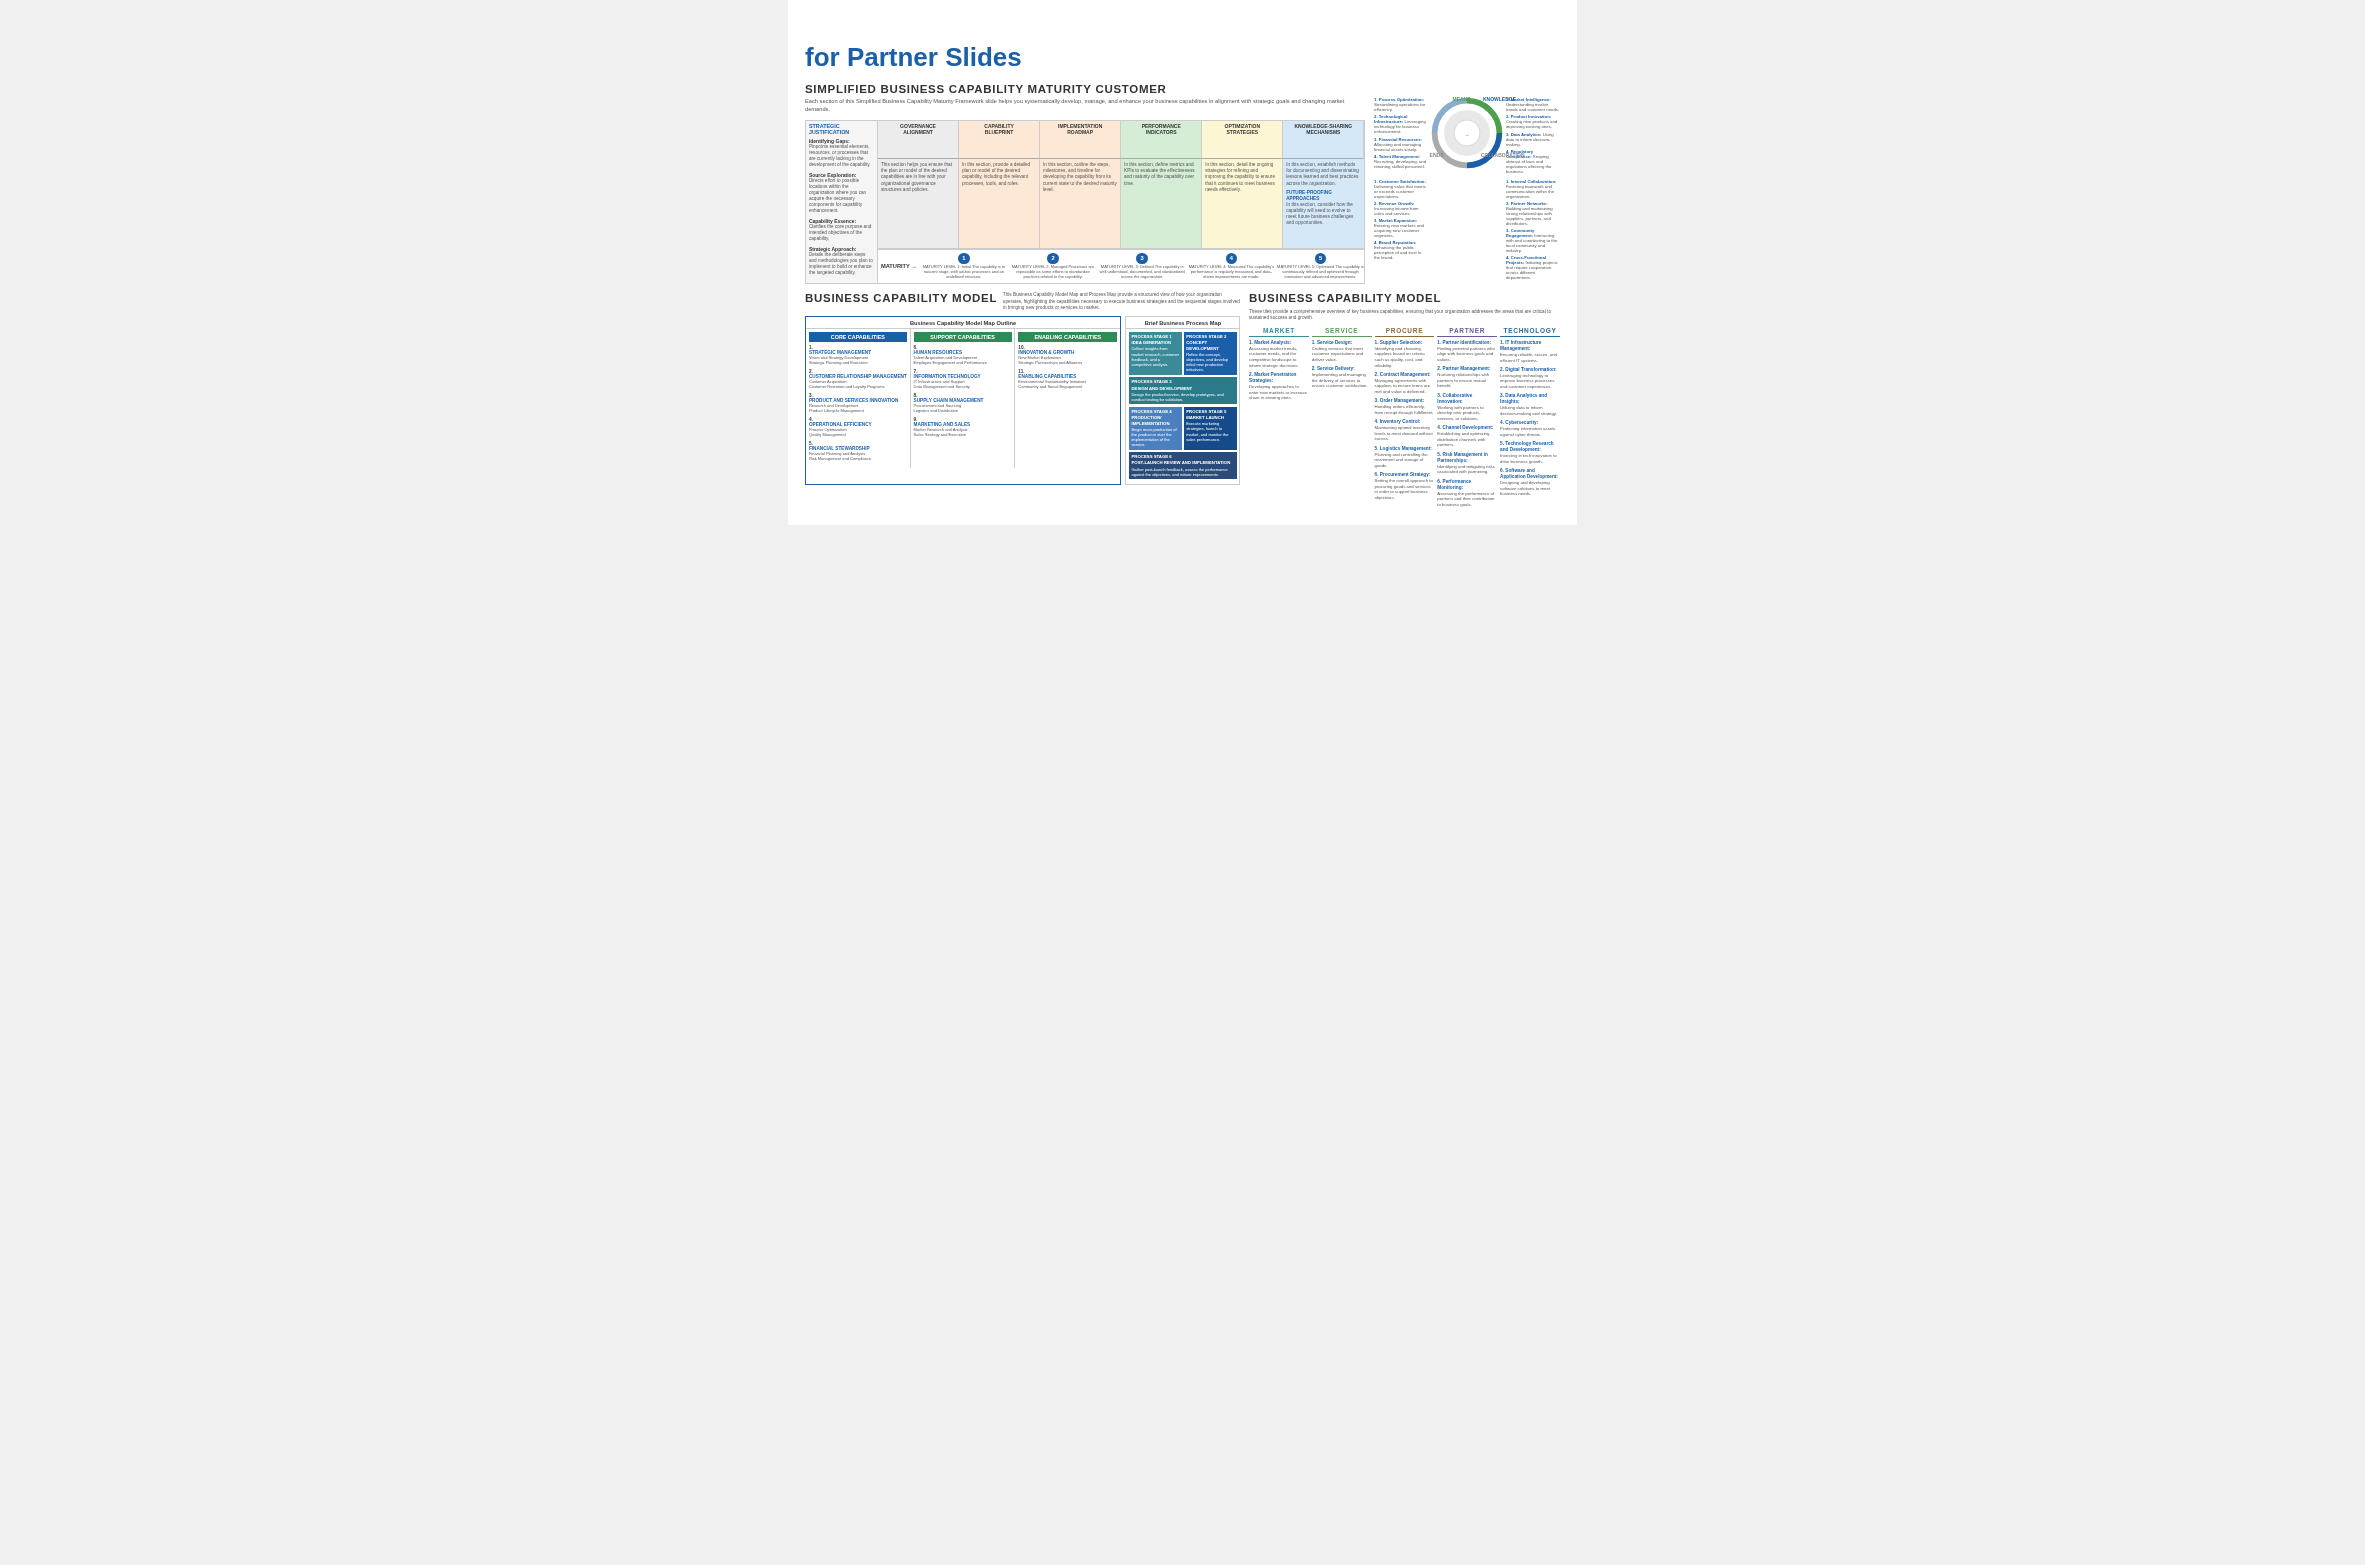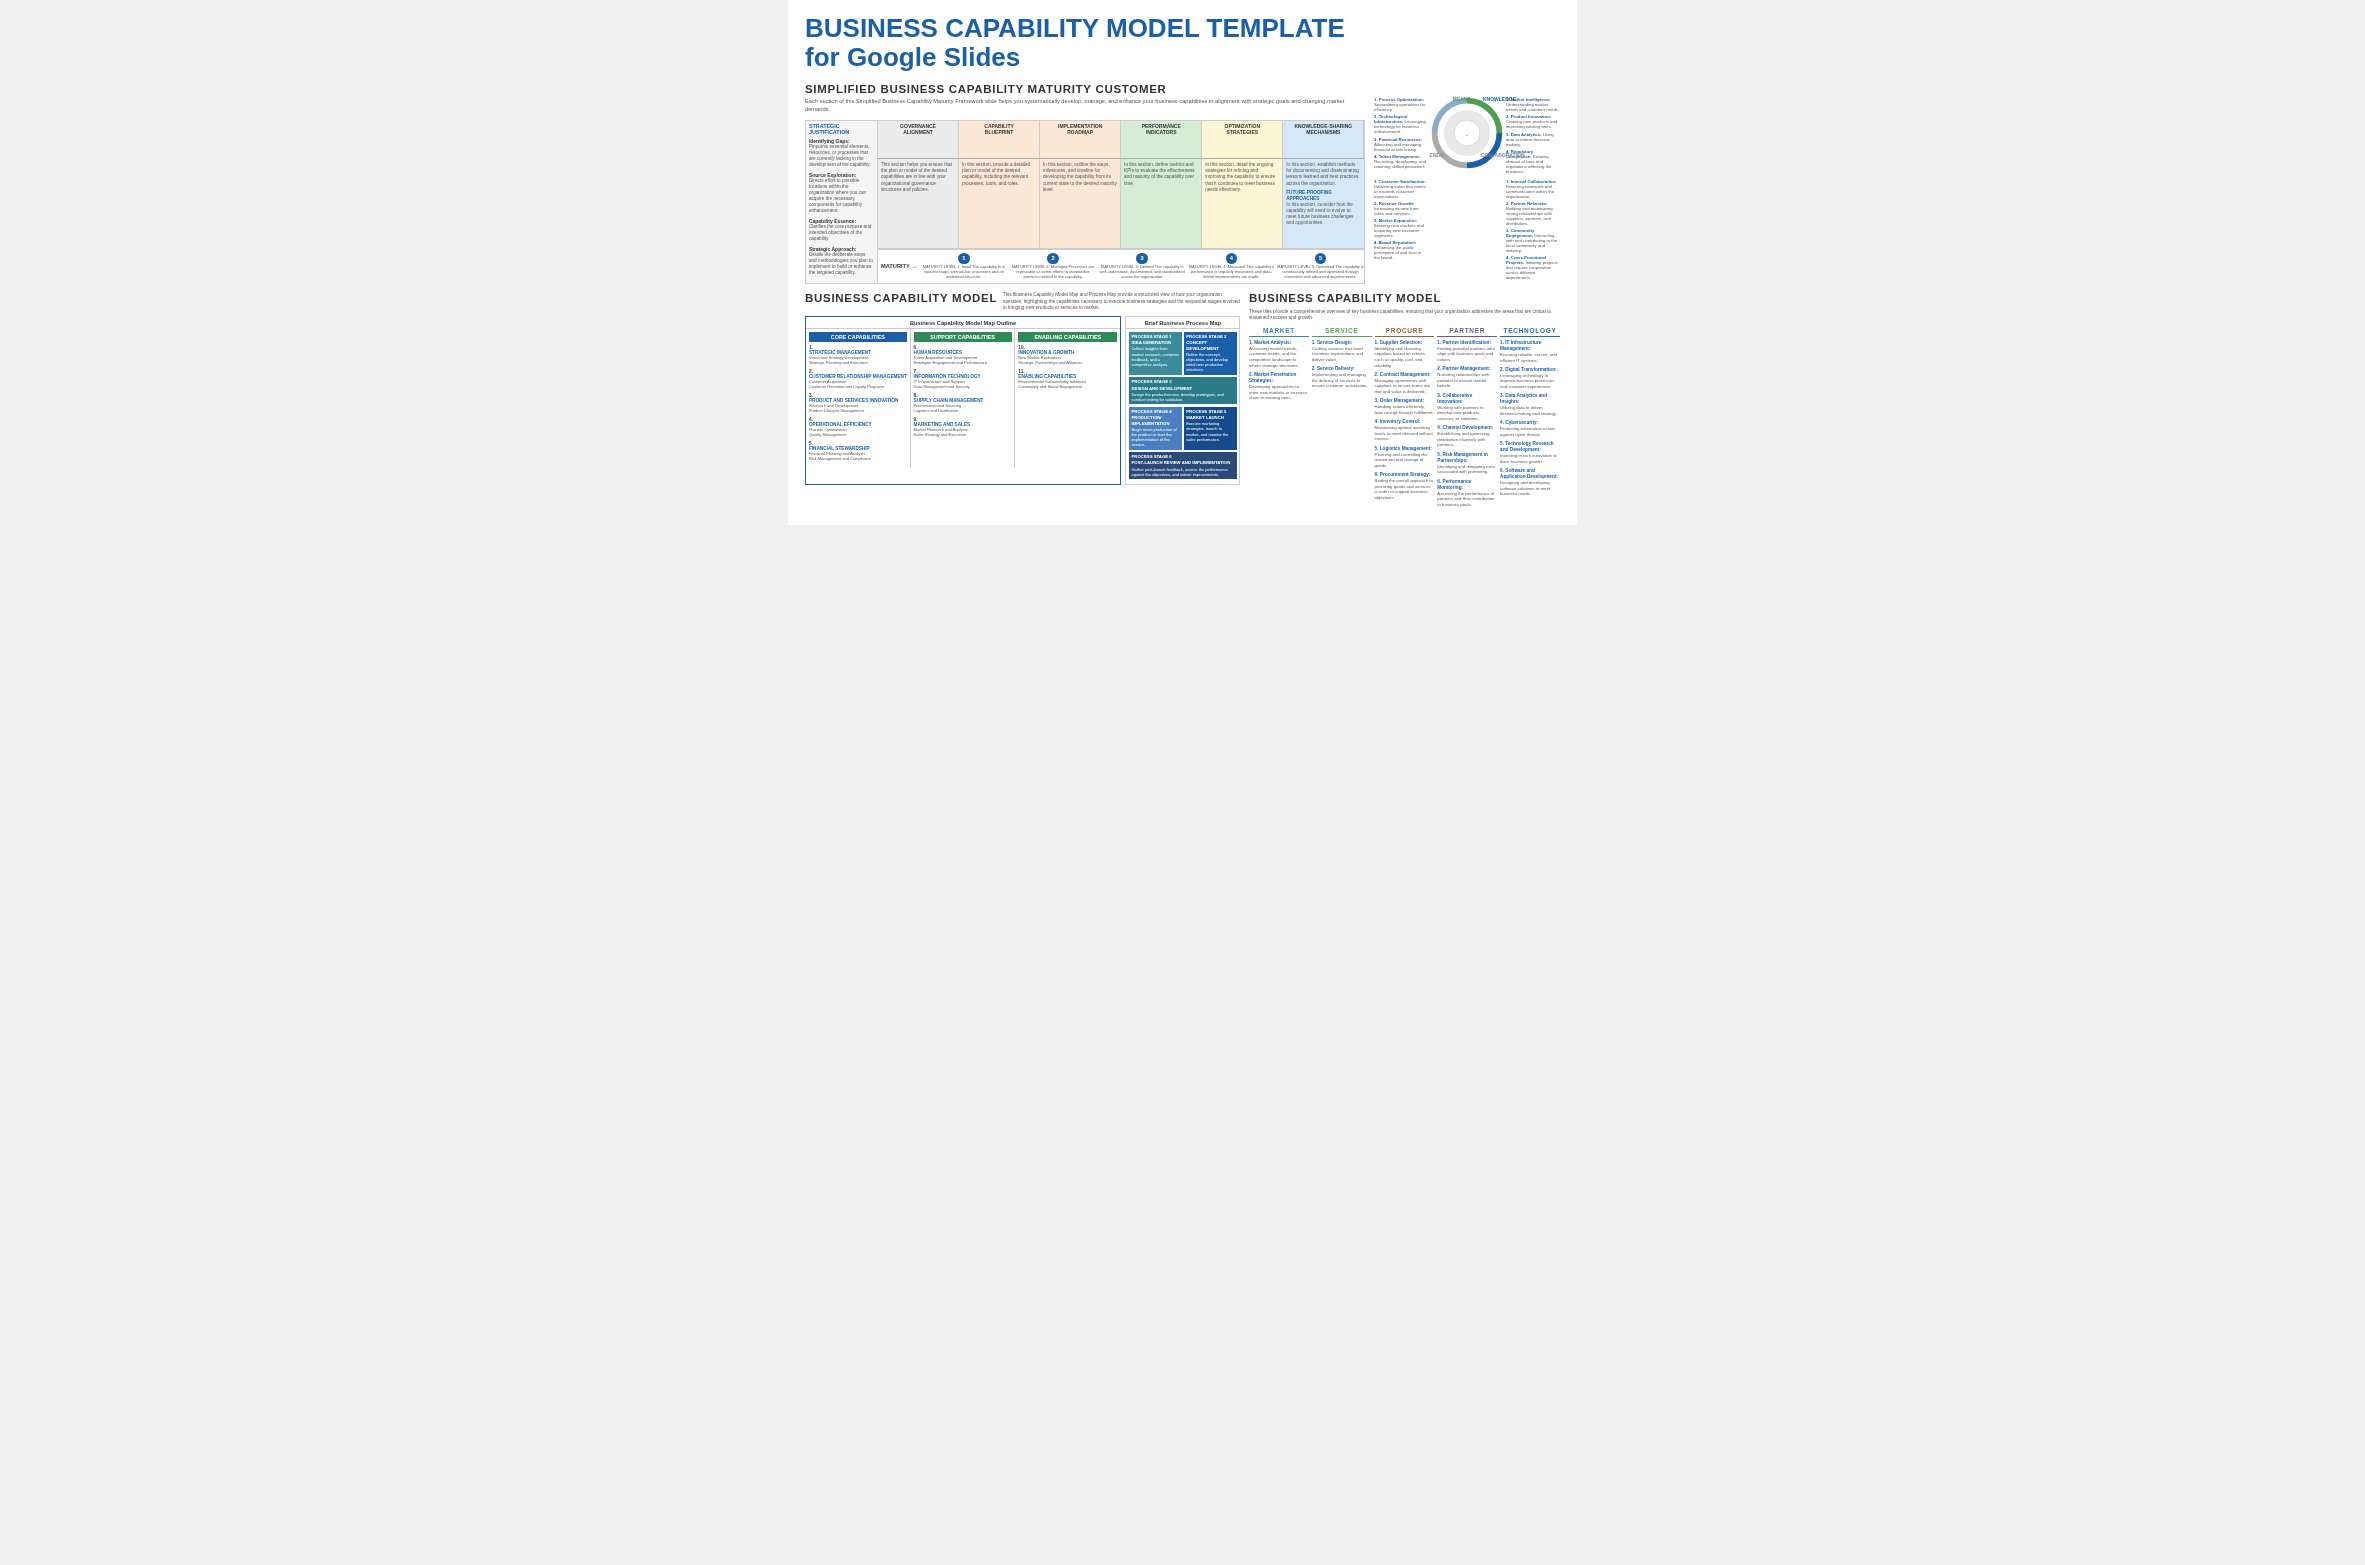--- a/index.html
+++ b/index.html
@@ -310,22 +310,22 @@
     }
     .cap-item span { color: #555; }
   </style>
 </head>
 <body>
 
 <div class="page">
 
   <div>
     <div class="main-title">
-      <span>BUSINESS CAPABILITY MODEL TEMPLATE</span><br>
-      <span>for Google Slides</span>
+      <br>
+      <span>for Partner Slides</span>
     </div>
   </div>
 
   <div class="top-row">
 
     <div class="maturity-section">
       <div class="section-title">SIMPLIFIED BUSINESS CAPABILITY MATURITY CUSTOMER</div>
       <div class="section-subtitle">Each section of this Simplified Business Capability Maturity Framework slide helps you systematically develop, manage, and enhance your business capabilities in alignment with strategic goals and changing market demands.</div>
       <div class="maturity-table">
 

